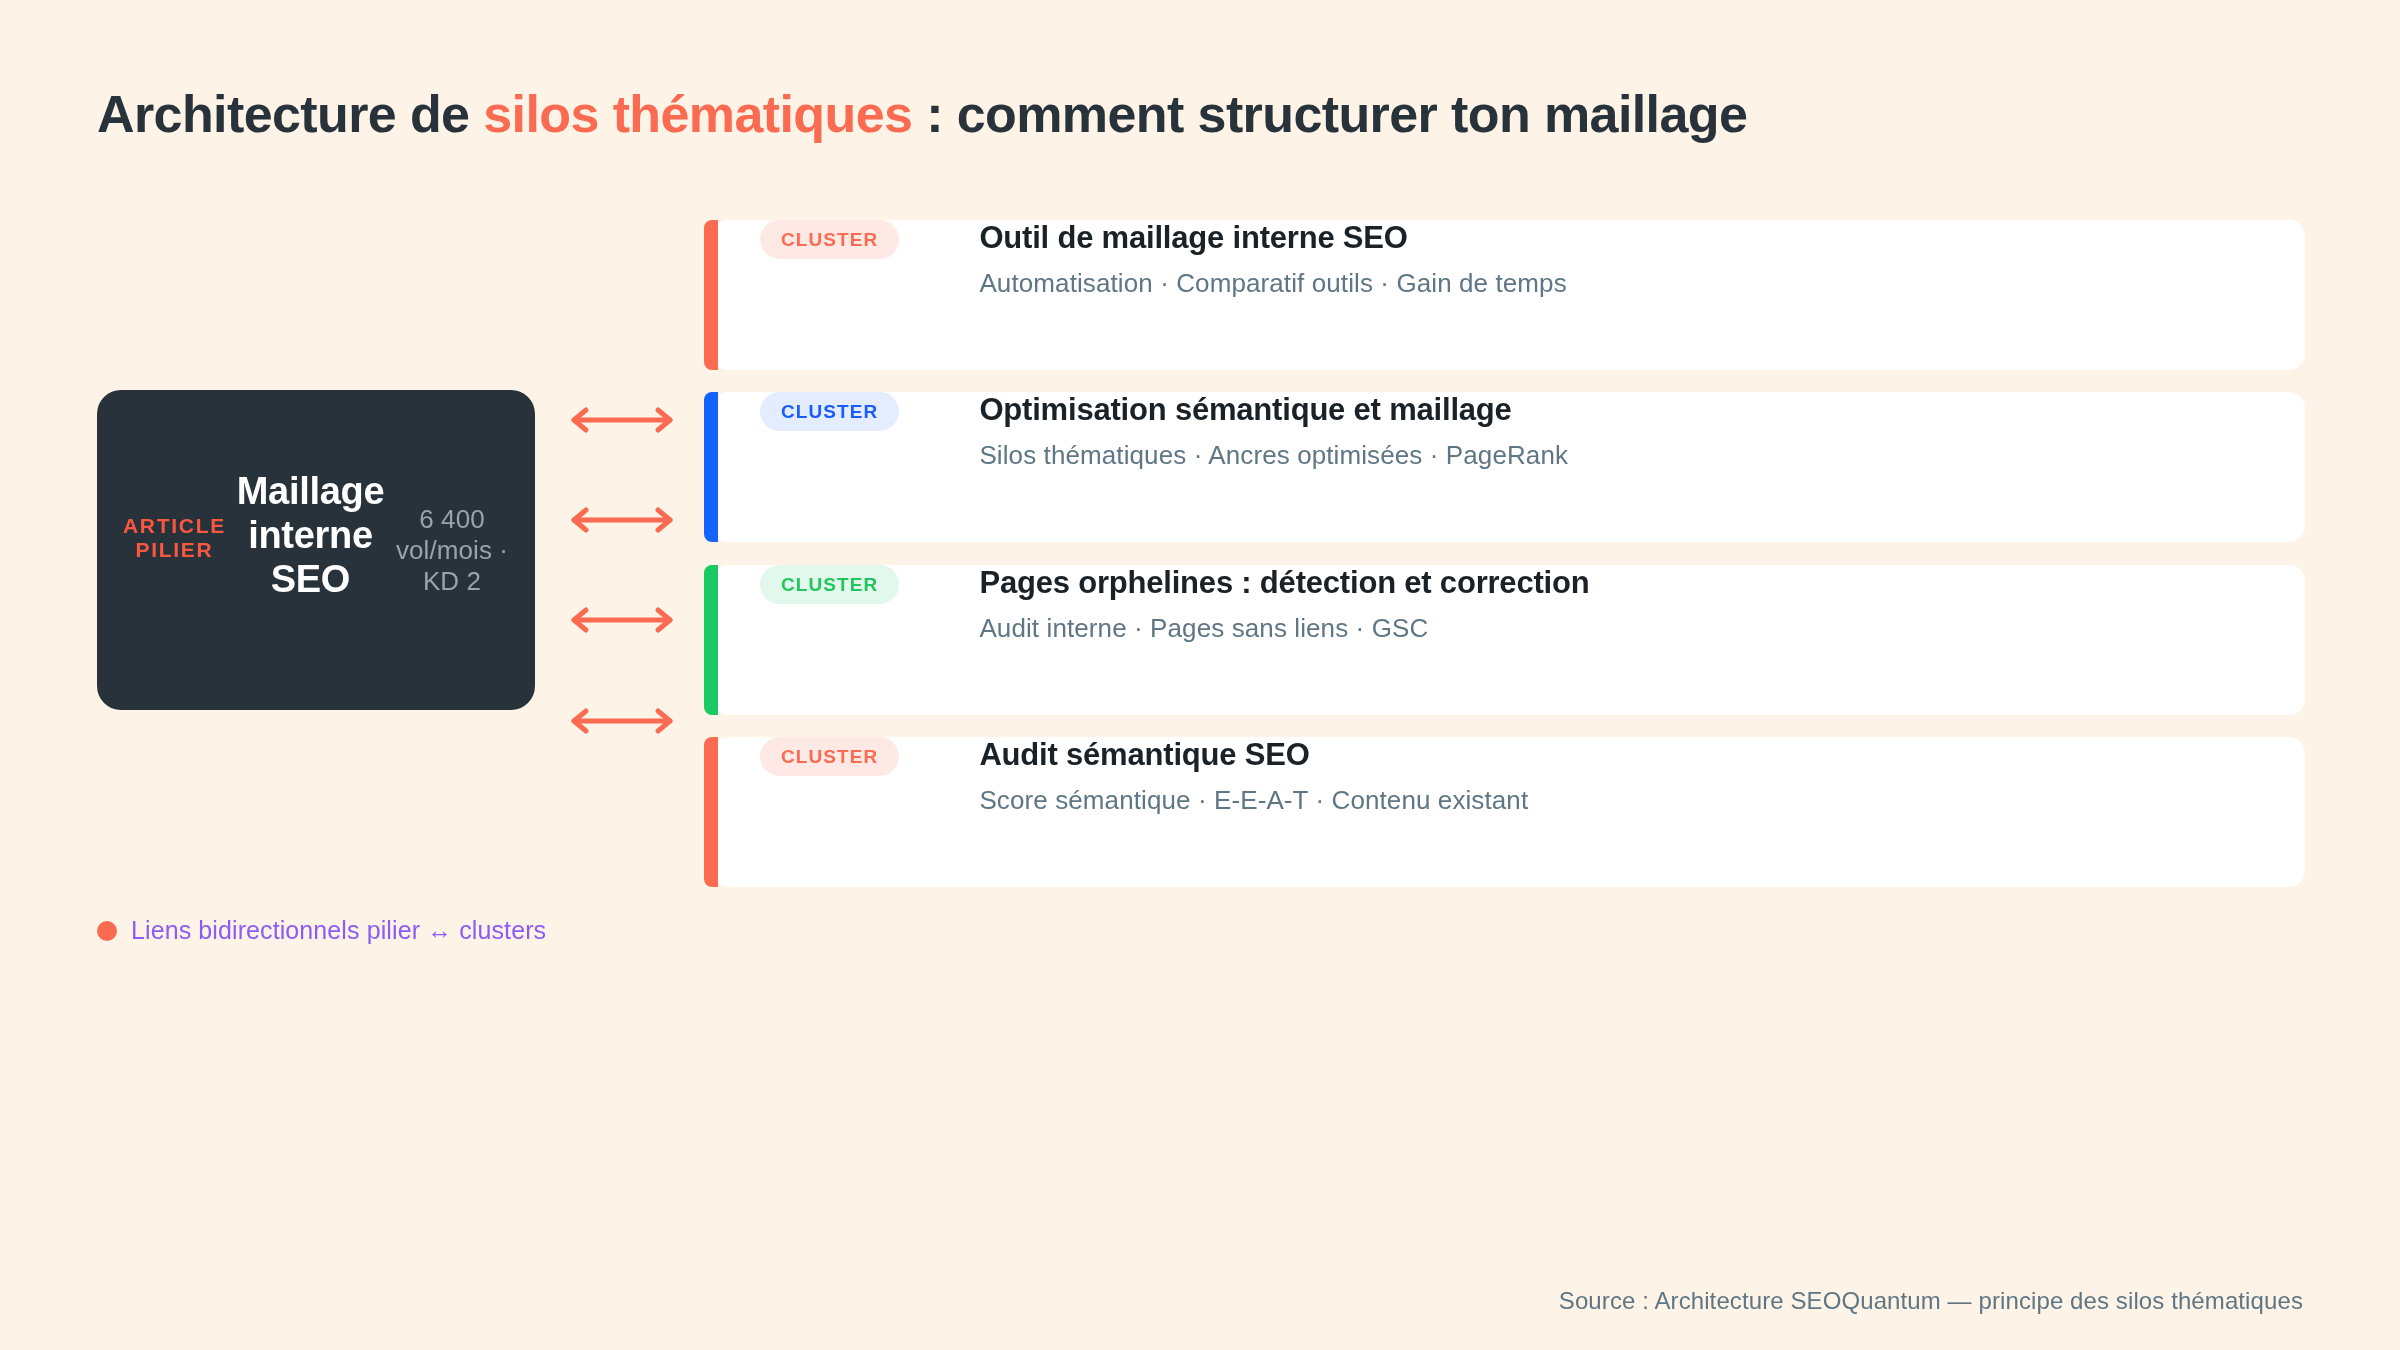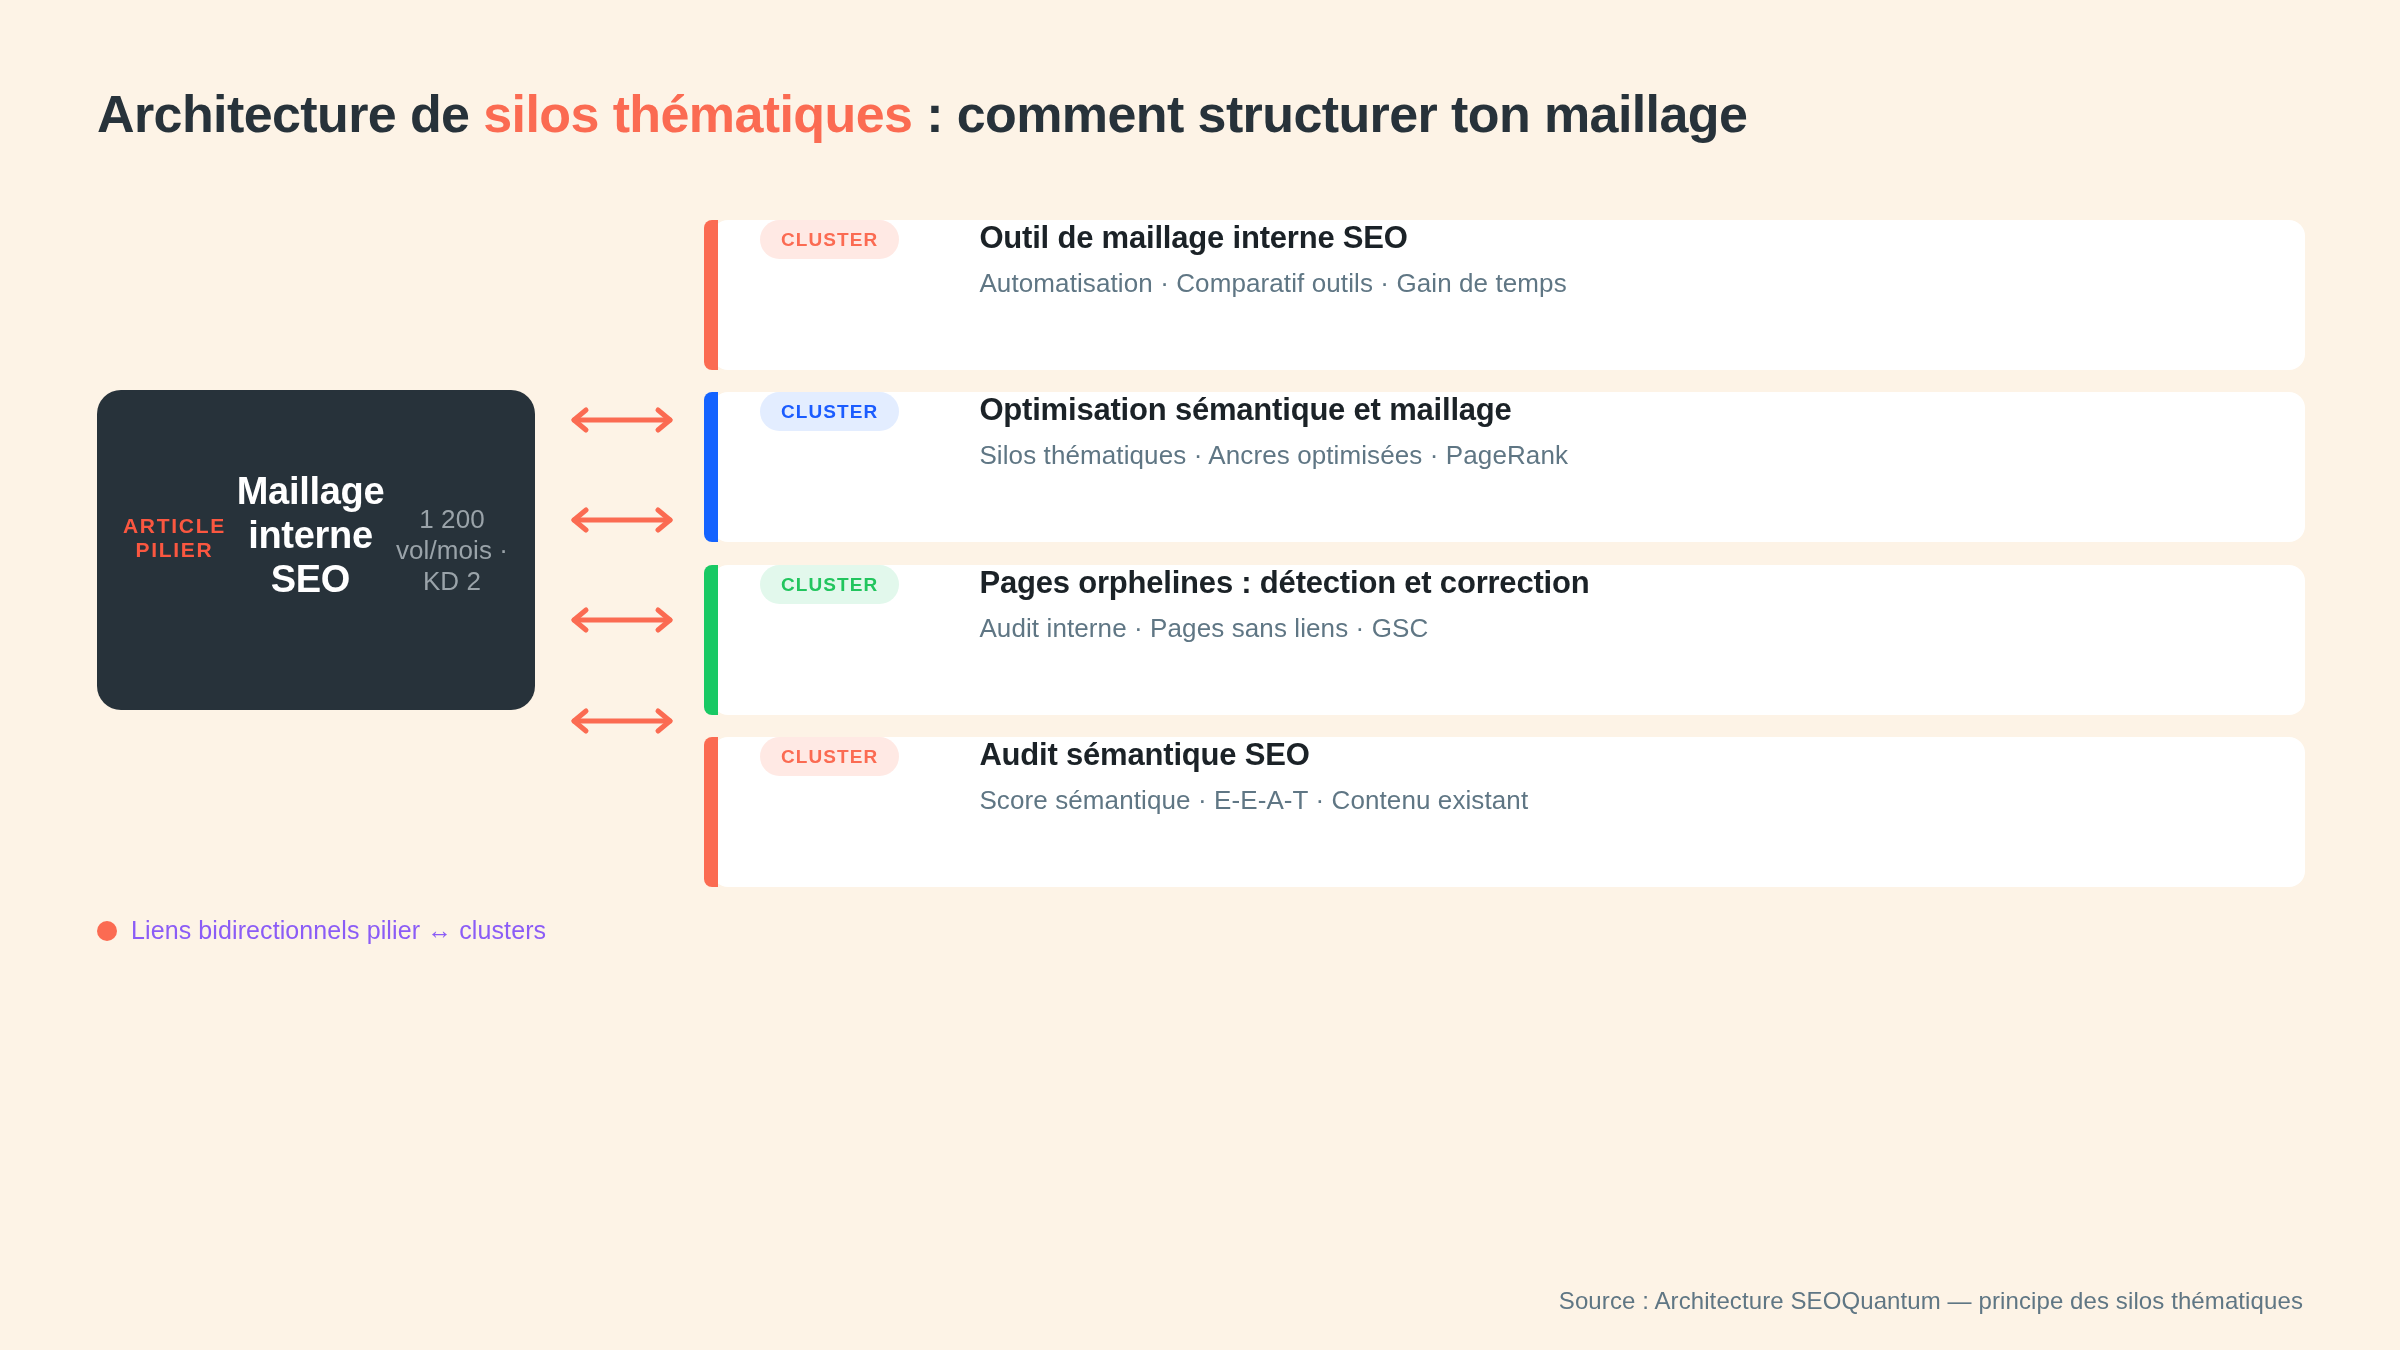--- a/index.html
+++ b/index.html
@@ -145,21 +145,21 @@
 
 <div class="stage">
 
   <h1 class="page-title">
     <span>Architecture de </span><span class="accent">silos thématiques</span><span> : comment structurer ton maillage</span>
   </h1>
 
   <div class="pillar">
     <div class="pillar-kicker">ARTICLE PILIER</div>
     <div class="pillar-title">Maillage interne SEO</div>
-    <div class="pillar-meta">1 200 vol/mois · KD 2</div>
+    <div class="pillar-meta">6 400 vol/mois · KD 2</div>
   </div>
 
   <div class="arrow" style="top:403px">
     <svg viewBox="0 0 108 34" fill="none" aria-hidden="true">
       <path d="M6 17 H102" stroke="#FB6B52" stroke-width="5" stroke-linecap="round"></path>
       <path d="M18 7 L6 17 L18 27" stroke="#FB6B52" stroke-width="5" stroke-linecap="round" stroke-linejoin="round" fill="none"></path>
       <path d="M90 7 L102 17 L90 27" stroke="#FB6B52" stroke-width="5" stroke-linecap="round" stroke-linejoin="round" fill="none"></path>
     </svg>
   </div>
   <div class="arrow" style="top:503px">

